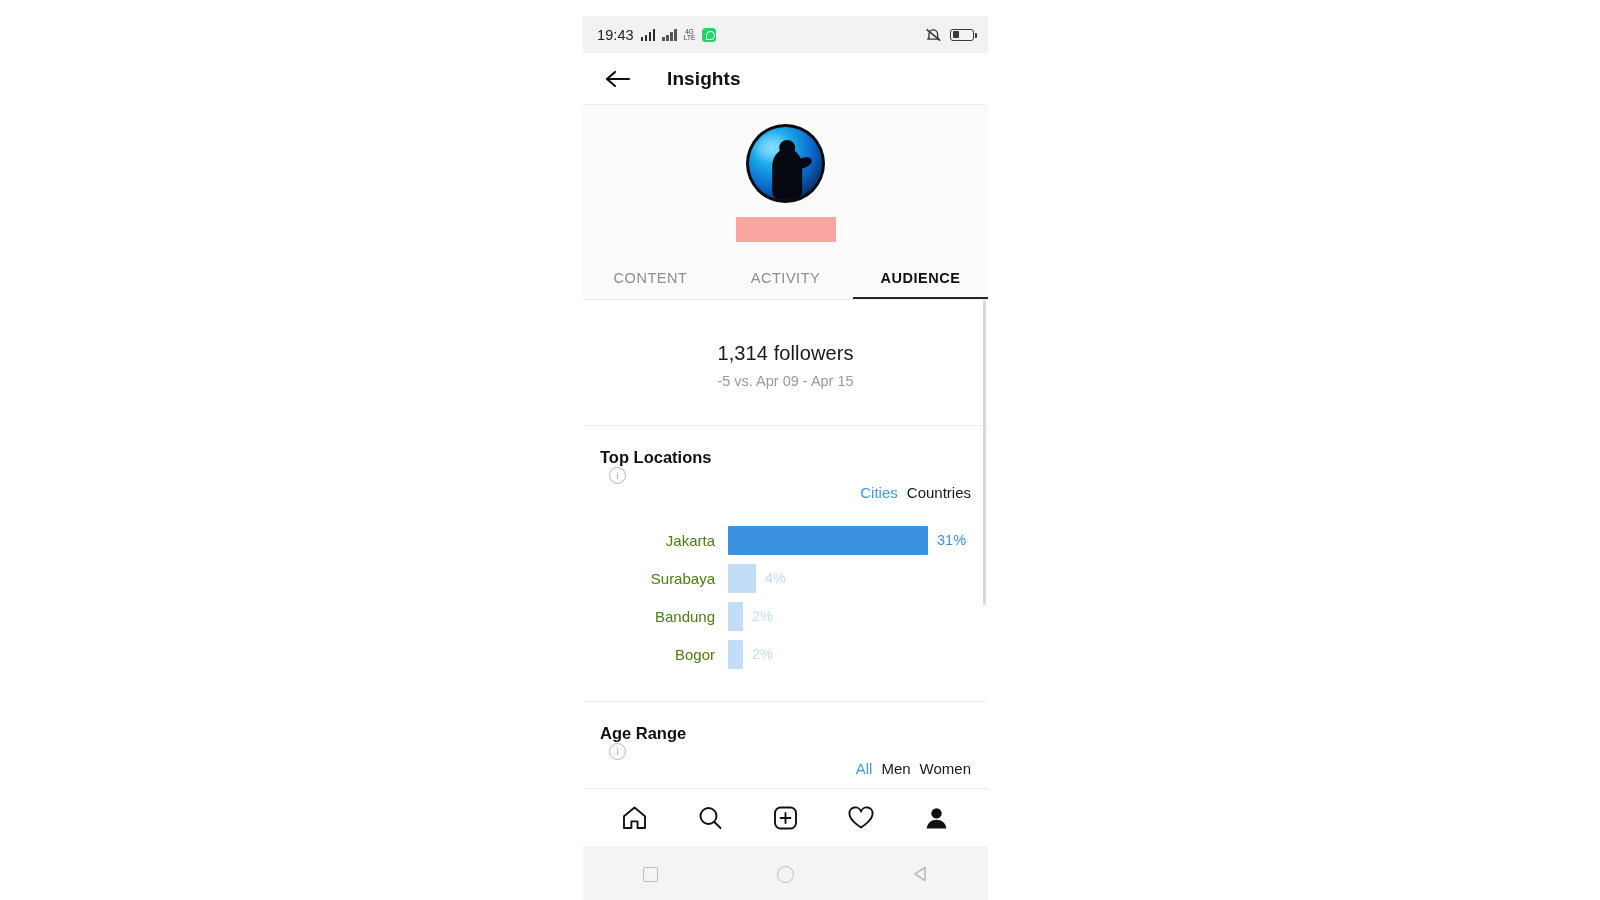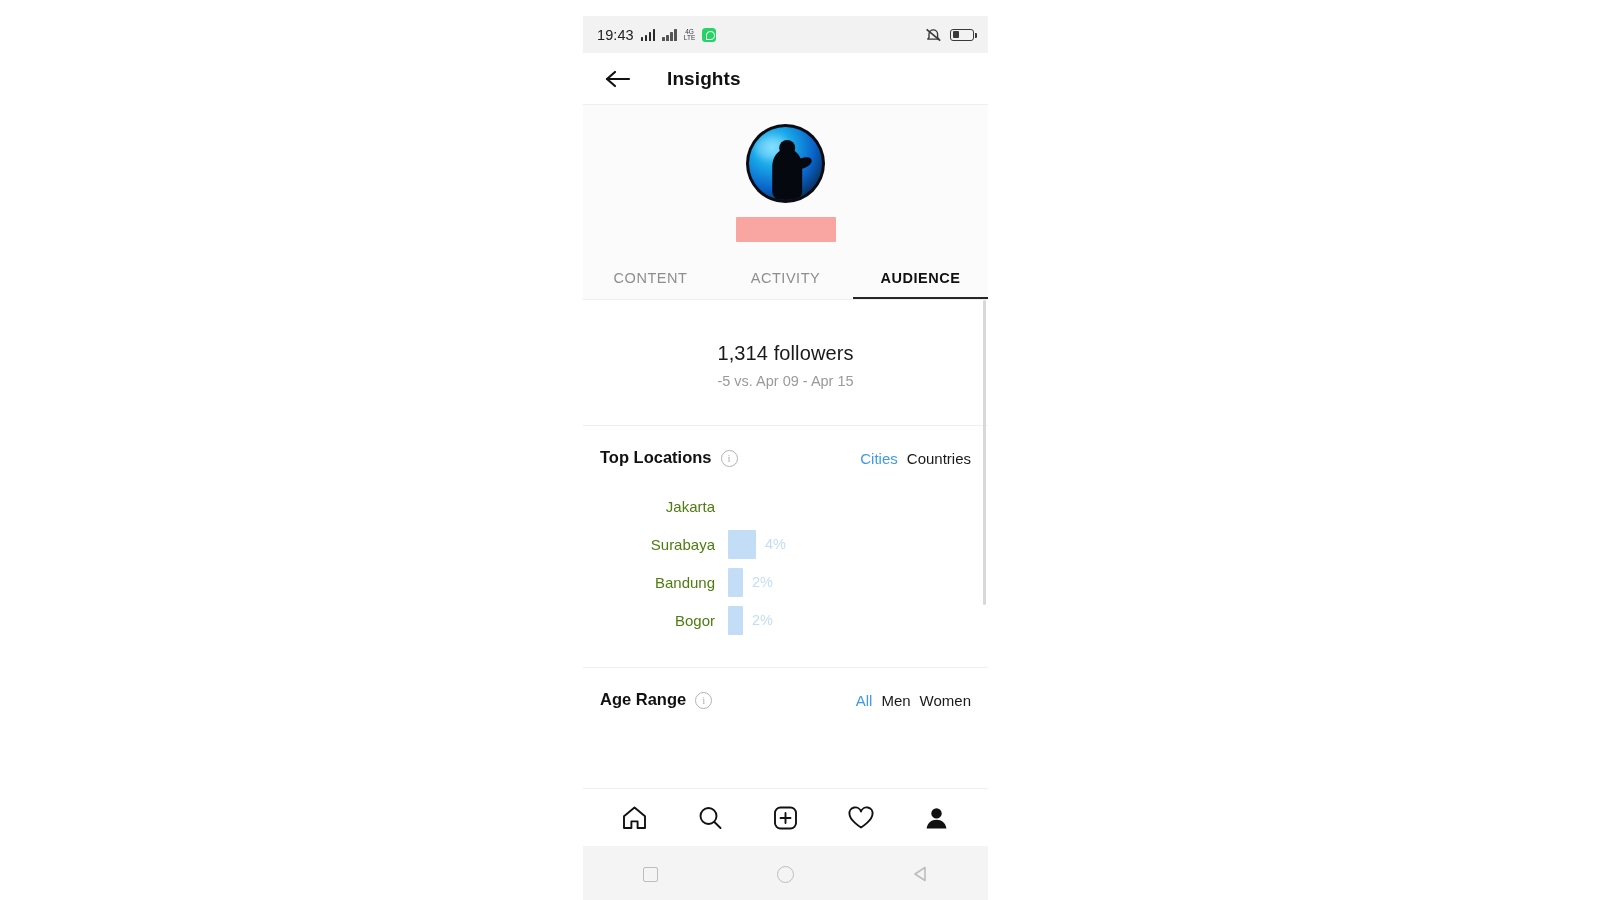--- a/index.html
+++ b/index.html
@@ -145,22 +145,23 @@
   
   .scrollsliver{
     position:absolute; right:2px; top:0;
     width:3px; height:305px;
     background:#d8d8d8; border-radius:2px;
   }
 
   
   .section { background:#fff; padding:0 17px; }
   .section-head {
-    display:flex; align-items:flex-end;
+    display:flex; align-items:flex-start;
     padding:22px 0 2px;
+    flex-direction:column;
   }
   .section-title { font-size:16.5px; font-weight:700; color:#111; }
   .infoicon {
     width:17px; height:17px; margin-left:9px;
     border:1.4px solid #b3b3b3; border-radius:50%;
     color:#b3b3b3; font-size:11px; line-height:14px;
     text-align:center; font-family:"Liberation Serif", serif;
     cursor:pointer; flex:none;
   }
   .seg { margin-left:auto; display:flex; align-items:center; gap:9px; }
@@ -286,20 +287,24 @@
         <span class="infoicon">i</span>
         <span class="seg">
           <span class="seg-item active">Cities</span>
           <span class="seg-item">Countries</span>
         </span>
       </div>
 
       <div class="chart">
         <div class="barrow">
           <span class="barlabel">Jakarta</span>
+          <span class="bartrack">
+            <span class="bar" style="width:200px;background:#3b93e0"></span>
+            <span class="barval" style="color:#3b93e0">31%</span>
+          </span>
         </div>
         <div class="barrow">
           <span class="barlabel">Surabaya</span>
           <span class="bartrack">
             <span class="bar" style="width:28px;background:#c3ddf7"></span>
             <span class="barval" style="color:#c3ddf7">4%</span>
           </span>
         </div>
         <div class="barrow">
           <span class="barlabel">Bandung</span>

